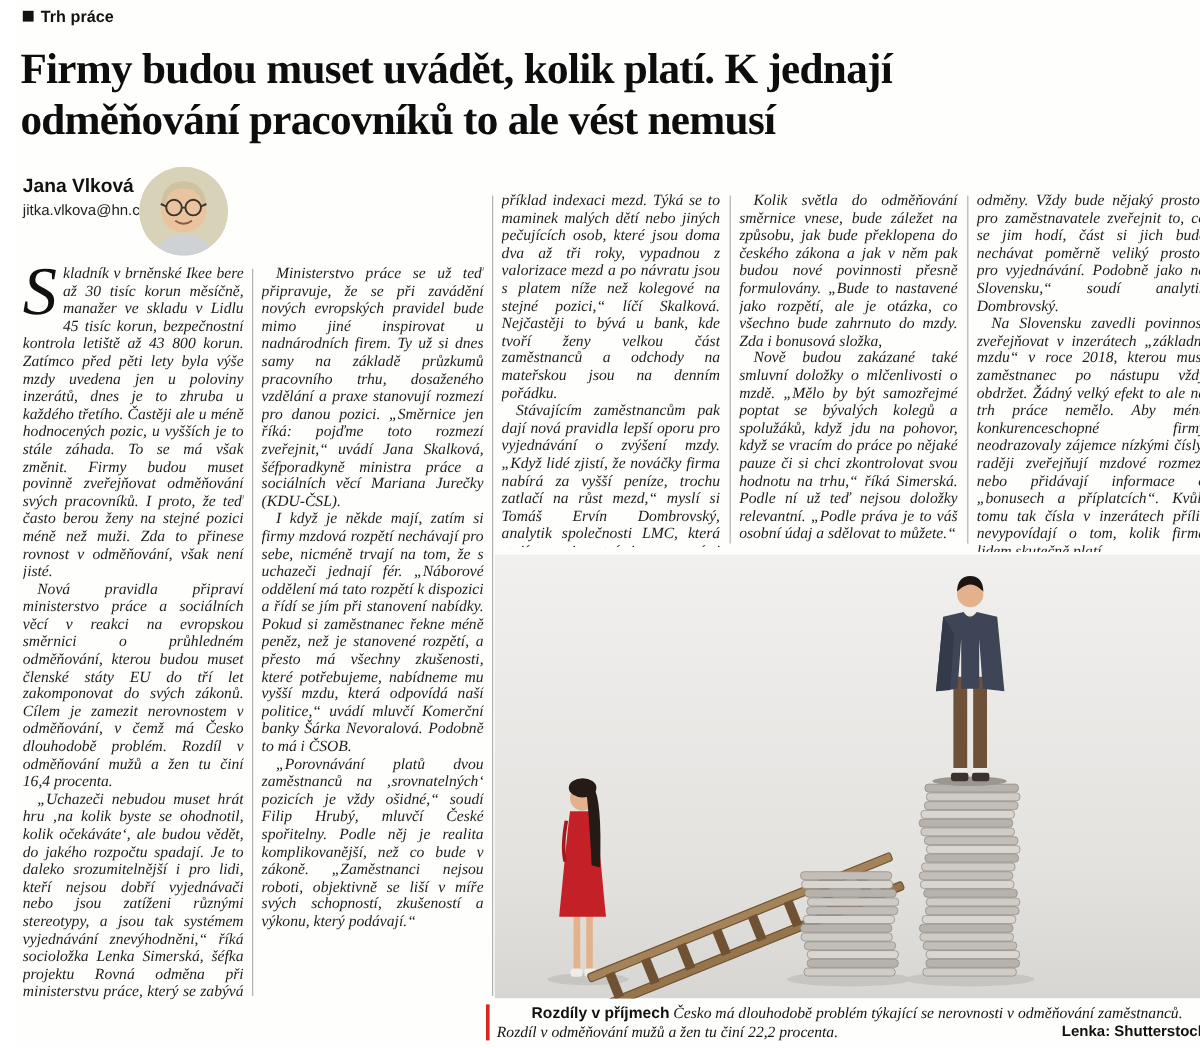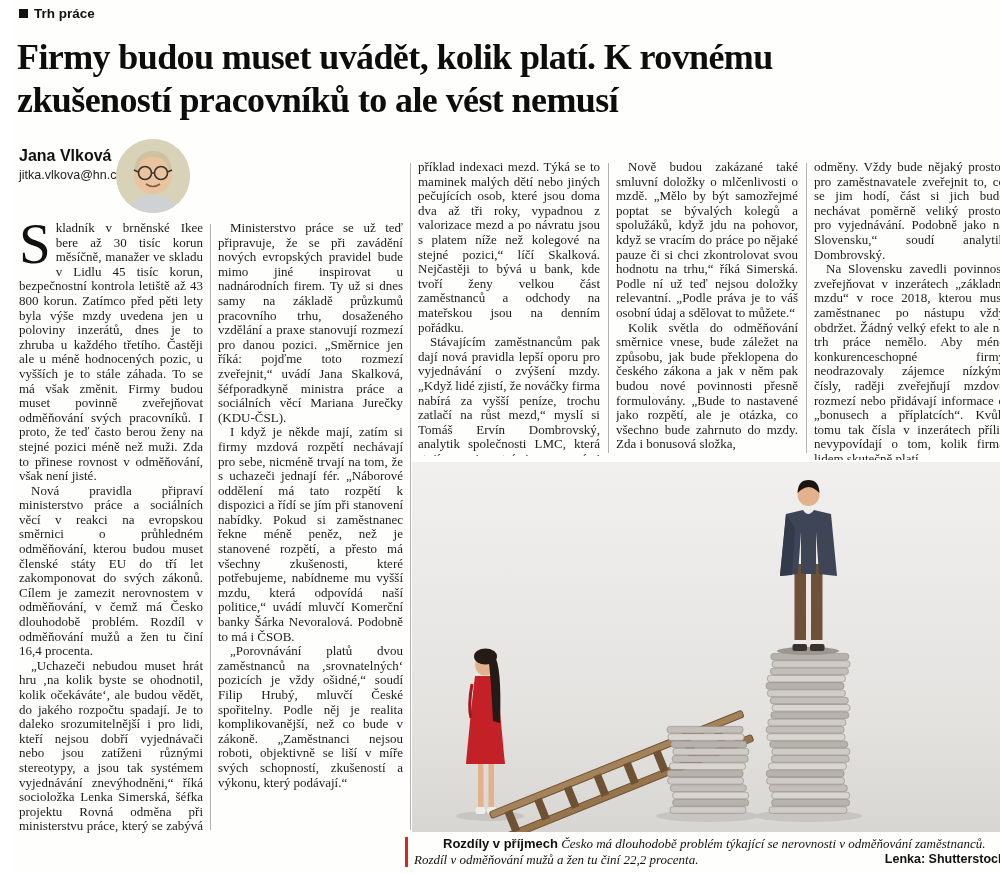--- a/index.html
+++ b/index.html
@@ -19,21 +19,21 @@
     line-height:43px; letter-spacing:-0.6px; color:#0d0d0d;
   }
   
   .author-name { position:absolute; left:7px; top:147px;
     font-family:"Liberation Sans", sans-serif; font-weight:bold; font-size:16px; color:#111; }
   .author-email { position:absolute; left:7px; top:168px;
     font-family:"Liberation Sans", sans-serif; font-size:12.5px; color:#222; }
   .avatar { position:absolute; left:104px; top:139px; width:74px; height:74px; border-radius:50%;
     overflow:hidden; background:#d8d2b8; }
   
-  .col { position:absolute; font-size:13px; line-height:14.6px; text-align:justify; color:#1c1c1c; }
+  .col { position:absolute; font-size:13px; line-height:14.6px; text-align:justify; color:#1c1c1c;font-style:italic; }
   .col p { margin:0; }
   .col p.indent { text-indent:12px; }
   #col1 { left:7px;   top:221px; width:184px; height:612px; overflow:hidden; }
   #col2 { left:206px; top:221px; width:185px; height:612px; overflow:hidden; }
   #col3 { left:406px; top:160px; width:182px; height:296px; overflow:hidden; }
   #col4 { left:604px; top:160px; width:182px; height:296px; overflow:hidden; }
   #col5 { left:802px; top:160px; width:191px; height:300px; overflow:hidden; }
   .dropcap { float:left; font-size:57px; line-height:44px; font-weight:500; padding-right:5px; padding-top:1px; color:#111; }
   .vdiv { position:absolute; width:1px; background:#b3b1ae; }
   #vdiv1 { left:198px; top:224px; height:606px; }
@@ -55,21 +55,21 @@
 </head>
 <body>
 
 <div class="page">
 
   <div class="kicker">
     <span class="kicker-square"></span>
     <span>Trh práce</span>
   </div>
 
-  <h1 class="headline">Firmy budou muset uvádět, kolik platí. K rovnému zkušeností pracovníků to ale vést nemusí</h1>
+  <h1 class="headline">Firmy budou muset uvádět, kolik platí. K jednají odměňování pracovníků to ale vést nemusí</h1>
 
   <div class="author-name">Jana Vlková</div>
   <div class="author-email">jitka.vlkova@hn.cz</div>
   <div class="avatar">
     <svg viewBox="0 0 74 74">
       <circle cx="37" cy="37" r="37" fill="#d8d2b8"></circle>
       <ellipse cx="37" cy="78" rx="26" ry="22" fill="#cfd2d4"></ellipse>
       <circle cx="37" cy="36" r="19" fill="#e9c49e"></circle>
       <path d="M18,32 Q20,12 37,12 Q54,12 56,32 L52,30 Q50,18 37,18 Q24,18 22,30 Z" fill="#cfc2a0"></path>
       <g stroke="#3a332d" stroke-width="1.6" fill="none">
@@ -96,22 +96,22 @@
     <p class="indent">„Porovnávání platů dvou zaměstnanců na ‚srovnatelných‘ pozicích je vždy ošidné,“ soudí Filip Hrubý, mluvčí České spořitelny. Podle něj je realita komplikovanější, než co bude v zákoně. „Zaměstnanci nejsou roboti, objektivně se liší v míře svých schopností, zkušeností a výkonu, který podávají.“</p>
 
   </div>
 
   <div class="col" id="col3">
     <p>příklad indexaci mezd. Týká se to maminek malých dětí nebo jiných pečujících osob, které jsou doma dva až tři roky, vypadnou z valorizace mezd a po návratu jsou s platem níže než kolegové na stejné pozici,“ líčí Skalková. Nejčastěji to bývá u bank, kde tvoří ženy velkou část zaměstnanců a odchody na mateřskou jsou na denním pořádku.</p>
     <p class="indent">Stávajícím zaměstnancům pak dají nová pravidla lepší oporu pro vyjednávání o zvýšení mzdy. „Když lidé zjistí, že nováčky firma nabírá za vyšší peníze, trochu zatlačí na růst mezd,“ myslí si Tomáš Ervín Dombrovský, analytik společnosti LMC, která stojí za inzertními pracovními portály Jobs.cz či Práce.cz.</p>
   </div>
 
   <div class="col" id="col4">
+    <p class="indent">Kolik světla do odměňování směrnice vnese, bude záležet na způsobu, jak bude překlopena do českého zákona a jak v něm pak budou nové povinnosti přesně formulovány. „Bude to nastavené jako rozpětí, ale je otázka, co všechno bude zahrnuto do mzdy. Zda i bonusová složka,</p>
     <p class="indent">Nově budou zakázané také smluvní doložky o mlčenlivosti o mzdě. „Mělo by být samozřejmé poptat se bývalých kolegů a spolužáků, když jdu na pohovor, když se vracím do práce po nějaké pauze či si chci zkontrolovat svou hodnotu na trhu,“ říká Simerská. Podle ní už teď nejsou doložky relevantní. „Podle práva je to váš osobní údaj a sdělovat to můžete.“</p>
-    <p class="indent">Kolik světla do odměňování směrnice vnese, bude záležet na způsobu, jak bude překlopena do českého zákona a jak v něm pak budou nové povinnosti přesně formulovány. „Bude to nastavené jako rozpětí, ale je otázka, co všechno bude zahrnuto do mzdy. Zda i bonusová složka,</p>
   </div>
 
   <div class="col" id="col5">
     <p>odměny. Vždy bude nějaký prostor pro zaměstnavatele zveřejnit to, co se jim hodí, část si jich bude nechávat poměrně veliký prostor pro vyjednávání. Podobně jako na Slovensku,“ soudí analytik Dombrovský.</p>
     <p class="indent">Na Slovensku zavedli povinnost zveřejňovat v inzerátech „základní mzdu“ v roce 2018, kterou musí zaměstnanec po nástupu vždy obdržet. Žádný velký efekt to ale na trh práce nemělo. Aby méně konkurenceschopné firmy neodrazovaly zájemce nízkými čísly, raději zveřejňují mzdové rozmezí nebo přidávají informace o „bonusech a příplatcích“. Kvůli tomu tak čísla v inzerátech příliš nevypovídají o tom, kolik firma lidem skutečně platí.</p>
   </div>
 
   <div class="vdiv" id="vdiv1"></div>
   <div class="vdiv" id="vdiv2"></div>
   <div class="vdiv" id="vdiv3"></div>

